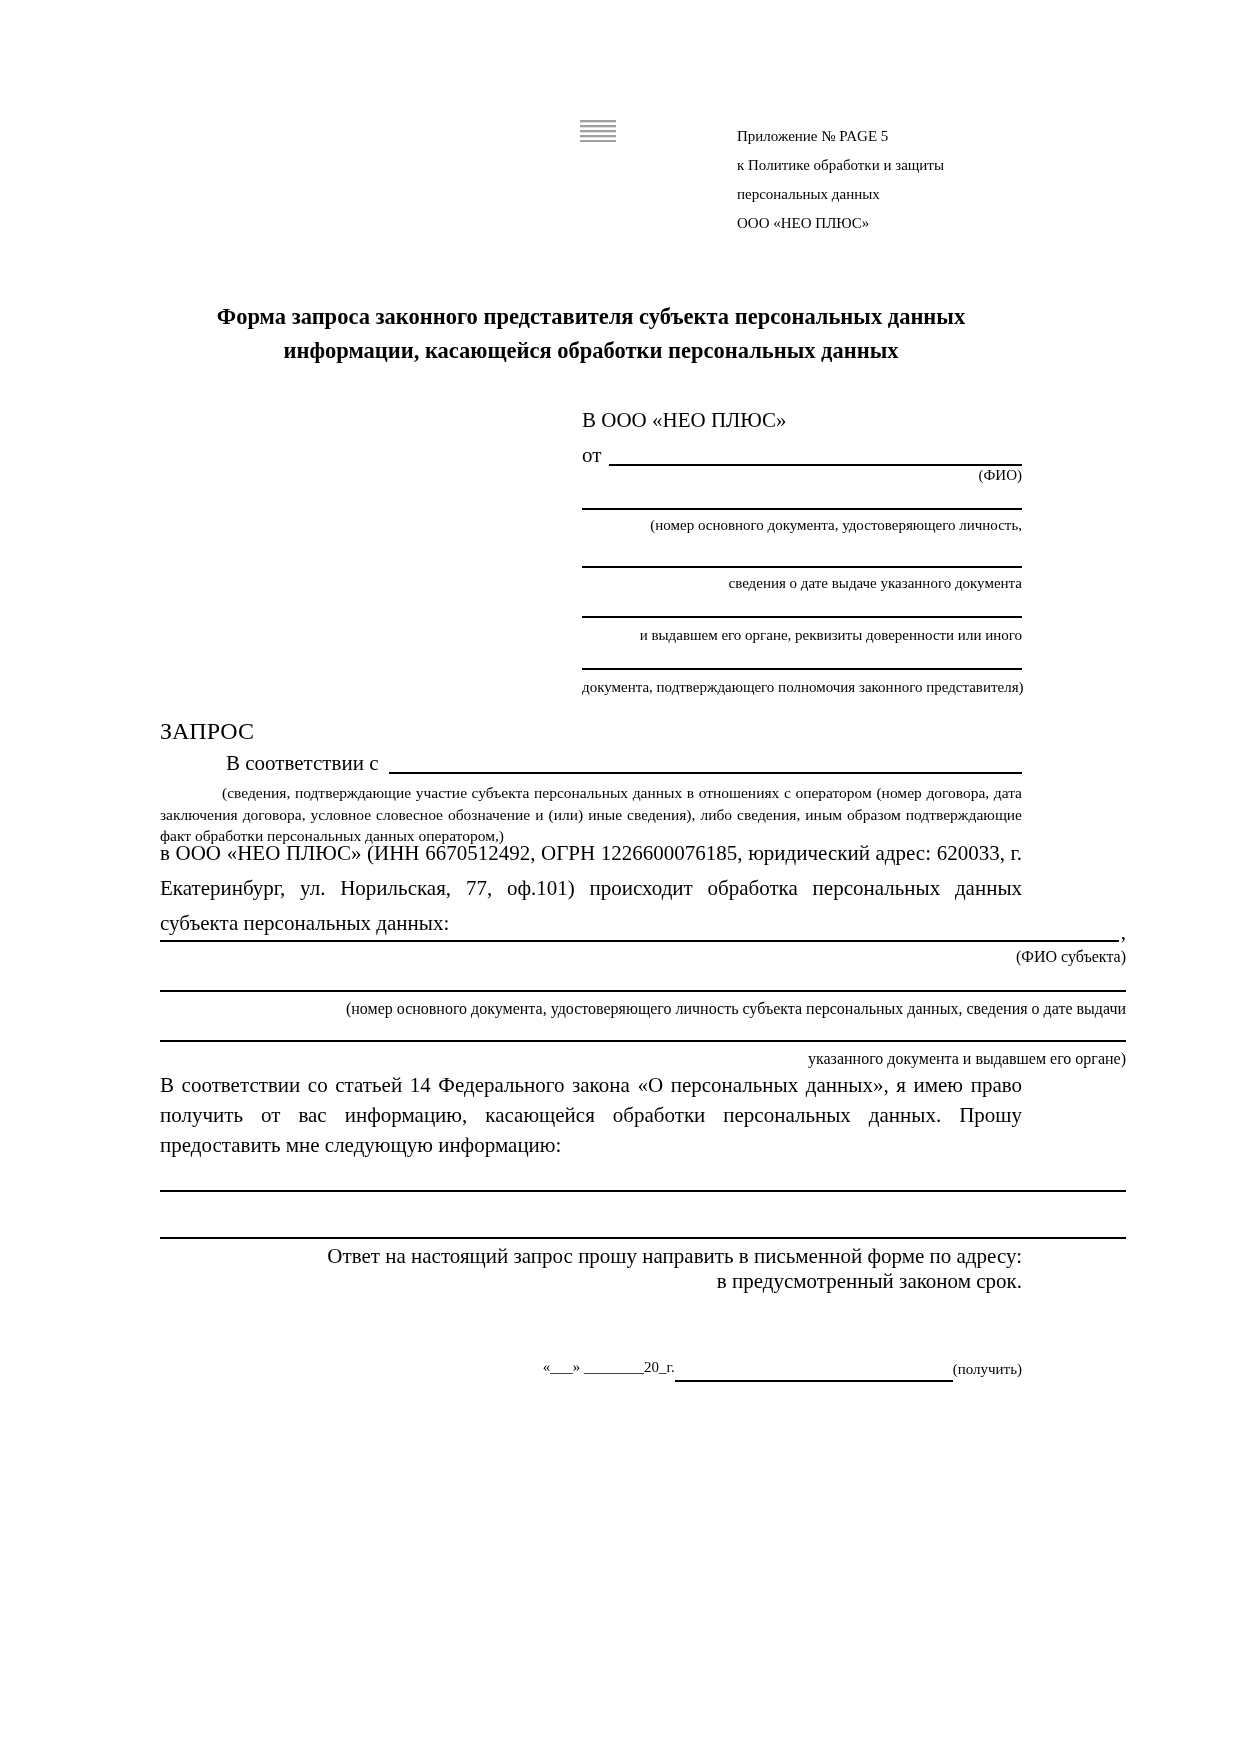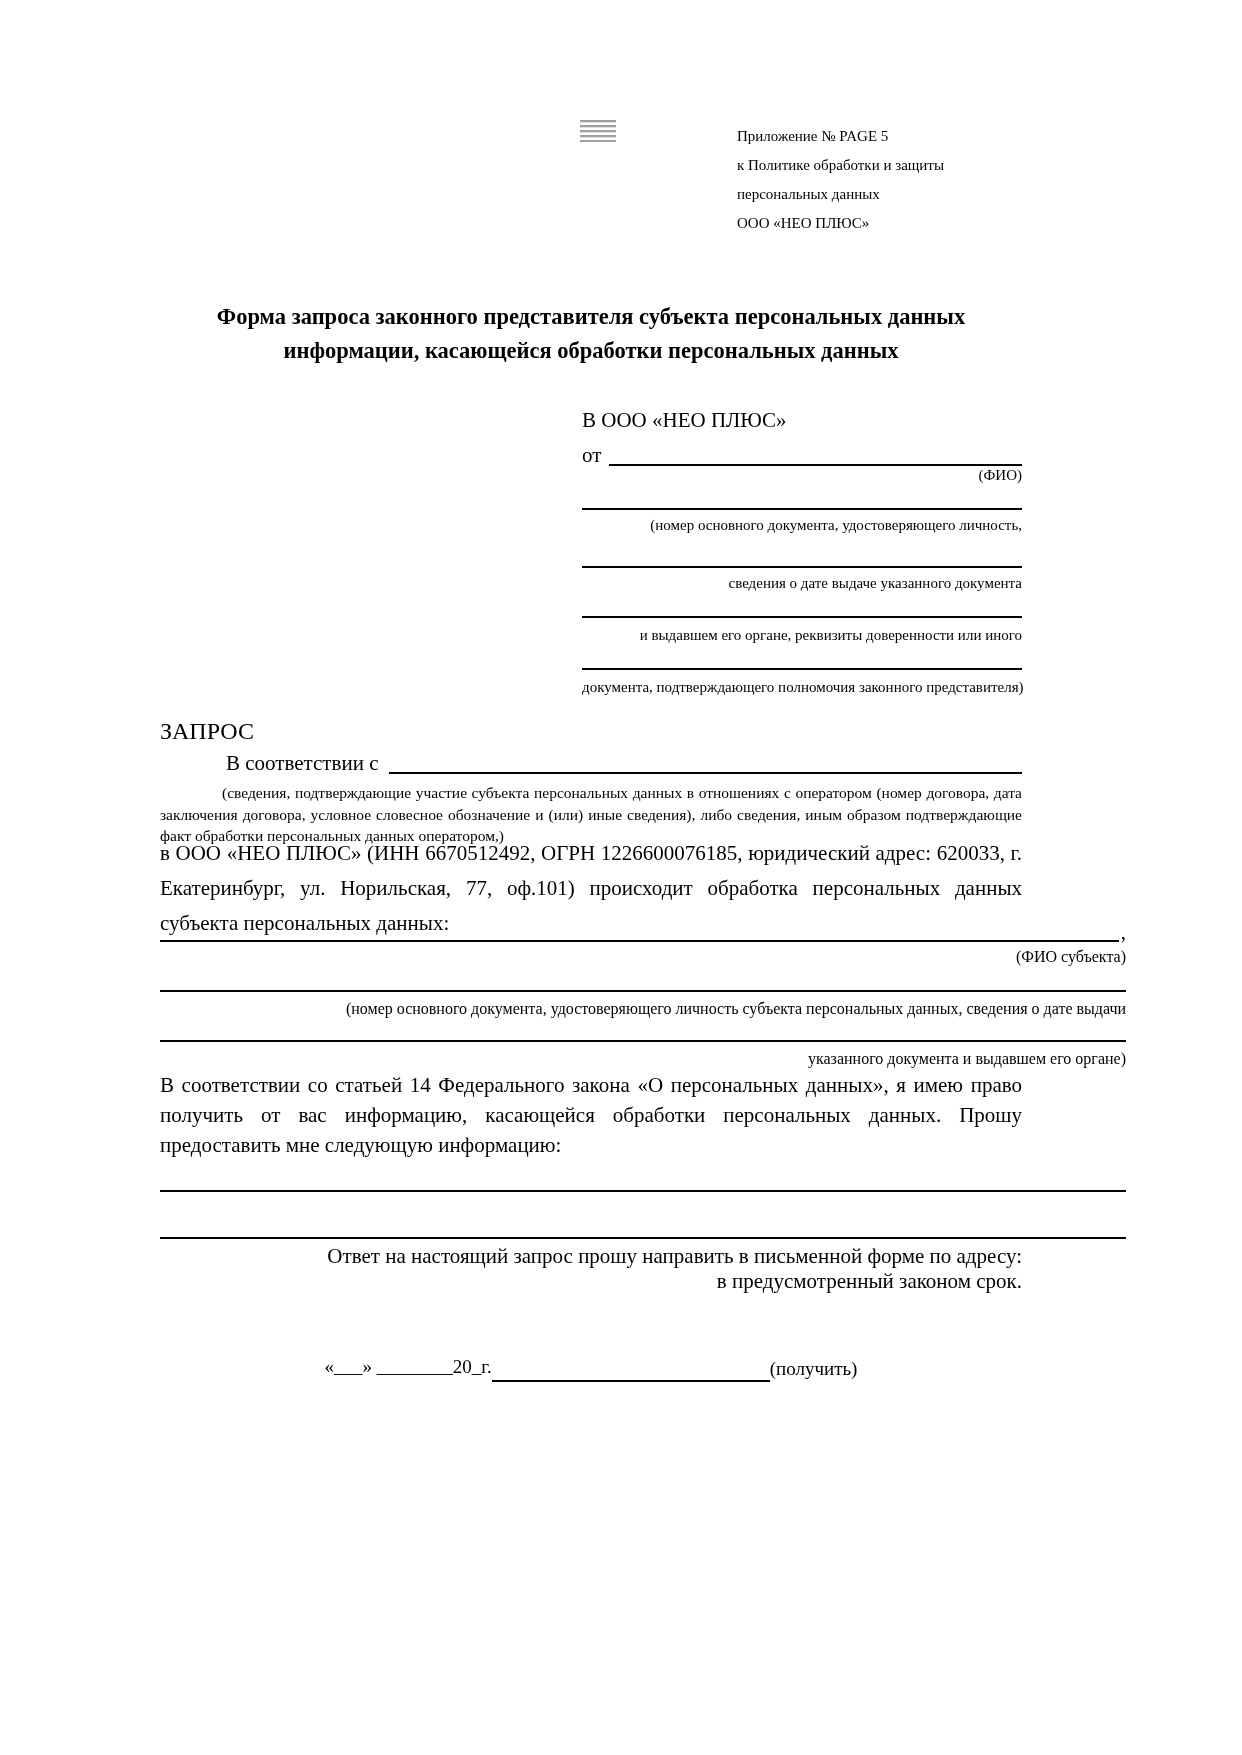--- a/index.html
+++ b/index.html
@@ -78,22 +78,22 @@
     position:absolute;left:160px;top:1243px;width:862px;
     font-size:21px;line-height:26px;text-align:right;
   }
   .reply-row{
     position:absolute;left:160px;top:1268px;width:862px;
     display:flex;align-items:flex-end;height:24px;font-size:21px;flex-direction:column;
   }
   .reply-row .txt{flex:0 0 auto;line-height:22px;white-space:nowrap;}
   .footer{
     position:absolute;left:160px;top:1352px;width:862px;
-    display:flex;justify-content:center;align-items:flex-end;
-    font-size:19px;line-height:30px;
+    display:flex;justify-content:flex-end;align-items:flex-end;
+    font-size:15px;line-height:30px;
   }
   .sig{display:flex;align-items:flex-end;}
   .sig .sig-line{width:278px;border-bottom:2px solid #000;height:24px;}
   .sig .sig-cap{line-height:26px;white-space:nowrap;}
 </style>
 </head>
 <body>
 
 <div class="page">
 

